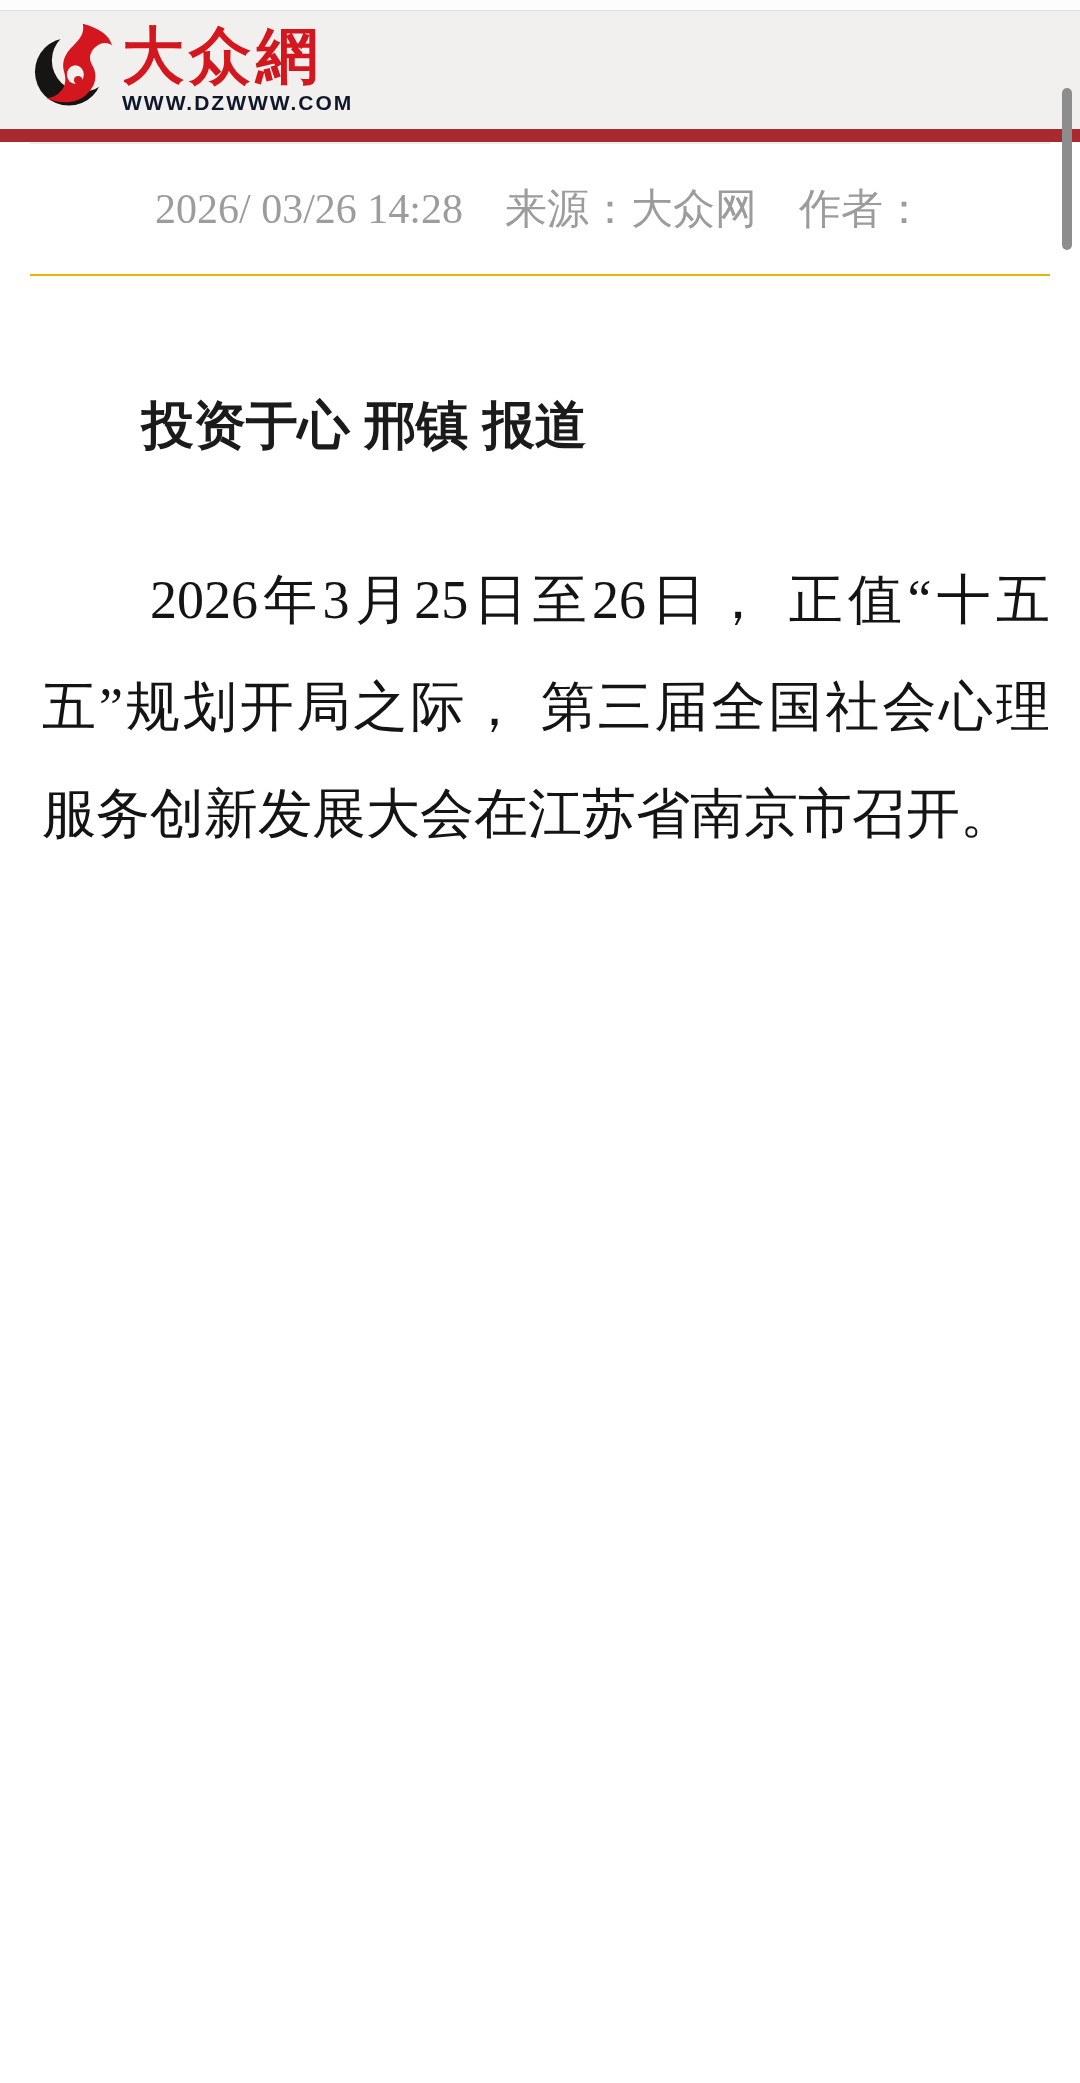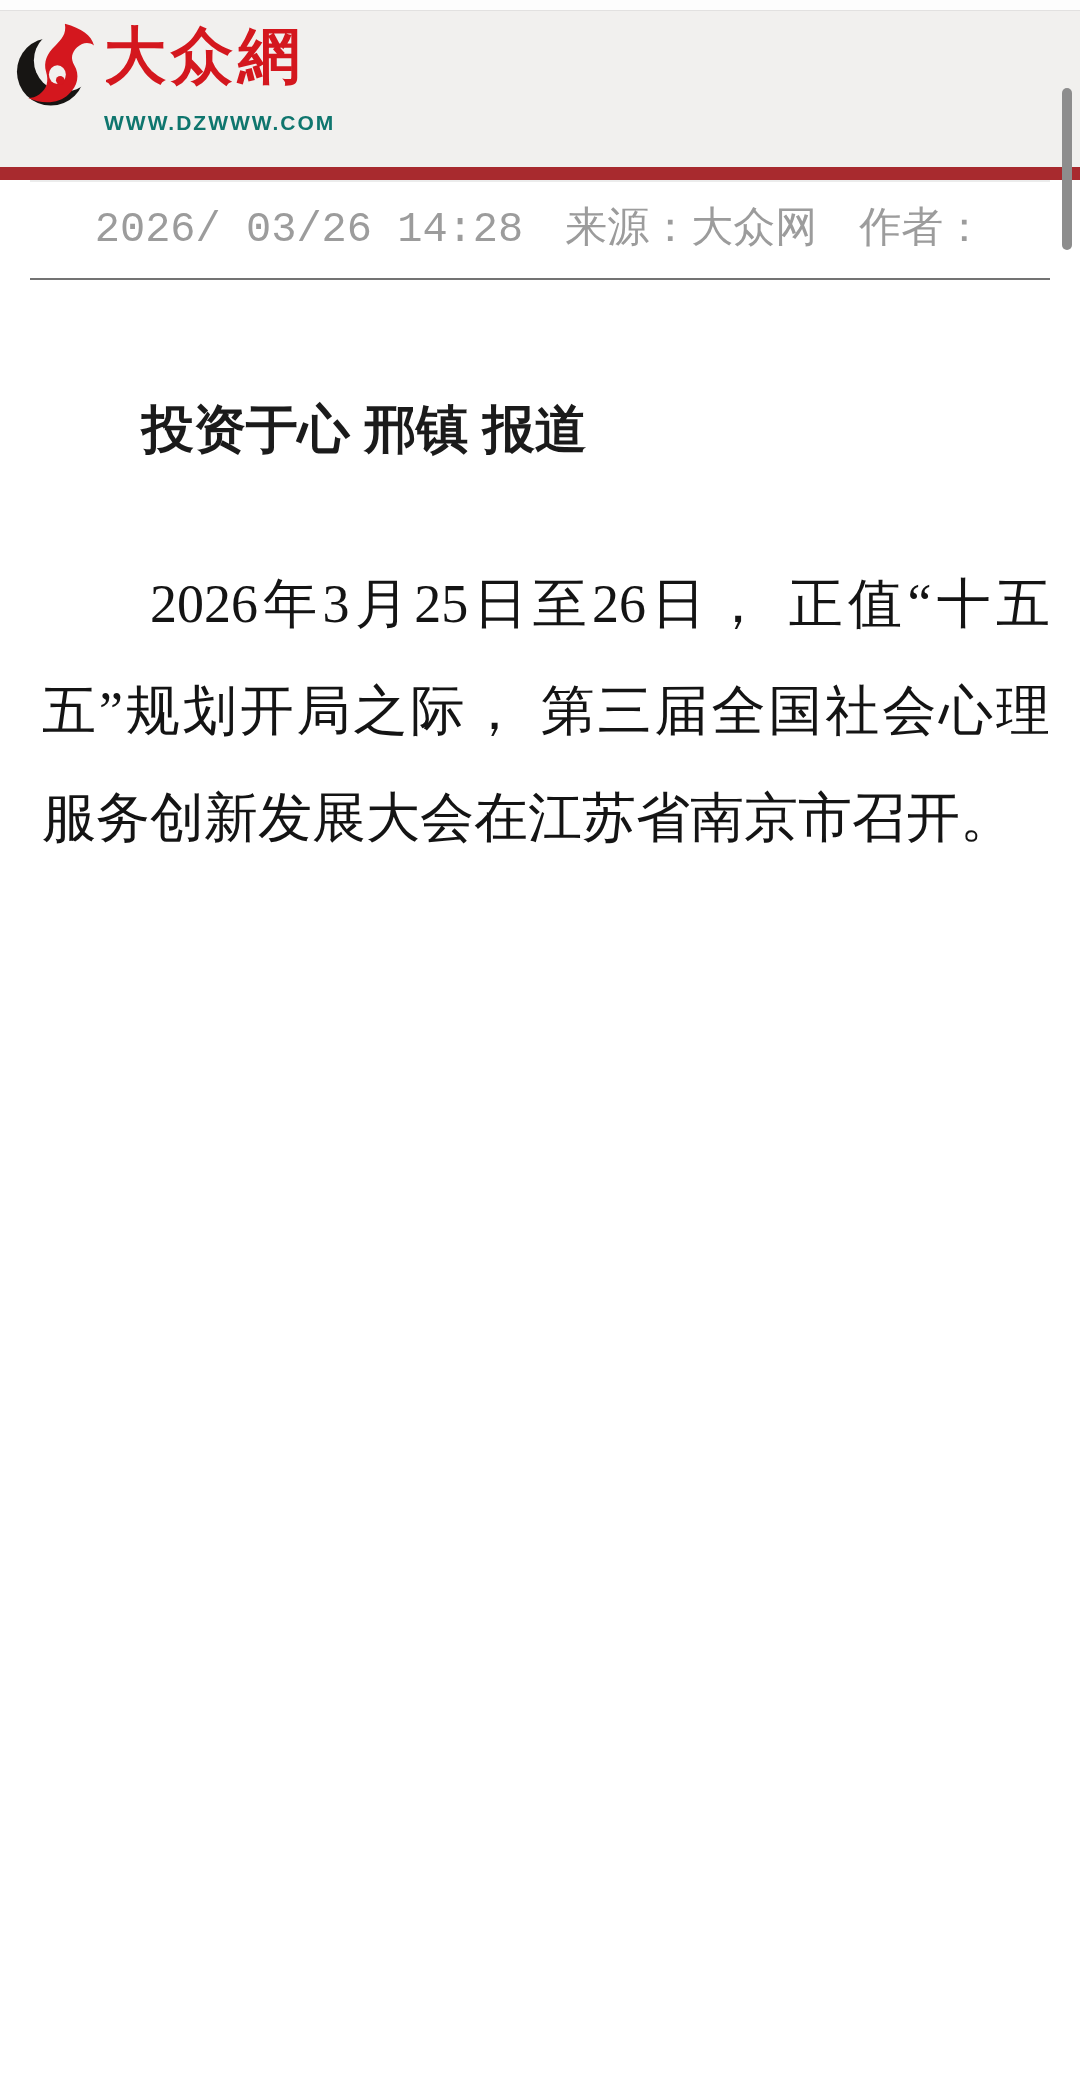--- a/index.html
+++ b/index.html
@@ -11,25 +11,25 @@
     font-family: "Liberation Serif", serif;
   }
 
   
   .top-strip {
     height: 10px;
     background: #fdfdfd;
     border-bottom: 1px solid #e2e1e0;
   }
   .site-header {
-    height: 156px;
+    height: 118px;
     background: #f1f0ee;
     display: flex;
     align-items: flex-start;
-    padding-left: 16px;
+    padding-left: 34px;
     box-sizing: border-box;
   }
   .logo-wrap {
     display: flex;
     align-items: flex-start;
     margin-top: 10px;
     cursor: pointer;
   }
   .logo-mark { width: 94px; height: 94px; flex: 0 0 auto; }
   .logo-text-col {
@@ -44,22 +44,22 @@
     line-height: 66px;
     letter-spacing: 5px;
     color: #d4171e;
     margin-top: 2px;
   }
   .brand-url {
     font-family: "Liberation Sans", sans-serif;
     font-weight: 700;
     font-size: 21px;
     letter-spacing: 2px;
-    color: #0f766e;
-    margin-top: 22px;
+    color: #0f172a;
+    margin-top: 2px;
   }
   .red-bar {
     height: 13px;
     background: #a82a2e;
   }
 
   
   .article { padding: 0 30px; }
 
   .article-title {
@@ -67,30 +67,30 @@
     font-weight: 700;
     font-size: 75px;
     line-height: 107px;
     color: #232323;
     margin: 56px 0 33px 0;
     text-align: left;
   }
 
   .meta-row {
     border-top: 2px solid #ececec;
-    border-bottom: 2px solid #737373;
-    padding: 24px 0;
+    border-bottom: 2px solid #eab308;
+    padding: 41px 0;
     display: flex;
     justify-content: center;
     align-items: baseline;
     gap: 42px;
     color: #9c9c9c;
     font-size: 42px;
     line-height: 48px;
-    font-family: Liberation Mono, monospace;
+    font-family: Liberation Serif, serif;
   }
   .meta-pair { display: flex; align-items: baseline; }
 
   .article-body {
     padding-top: 96px;
     font-size: 54px;
     line-height: 107px;
     color: #141414;
     text-align: justify;
   }

